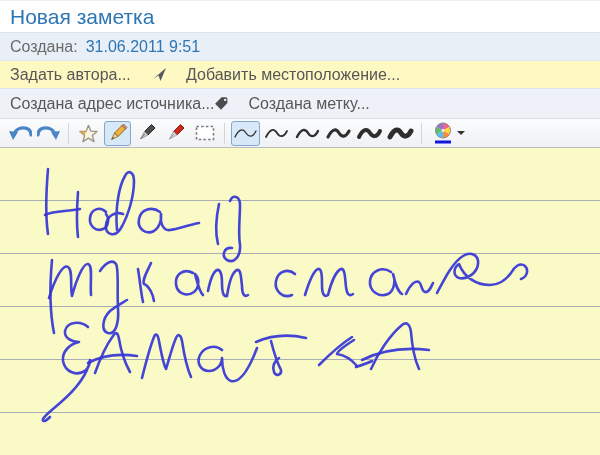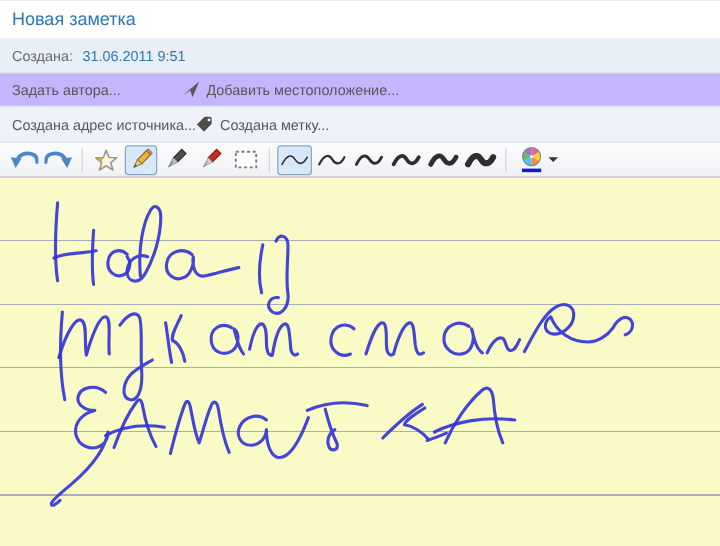--- a/index.html
+++ b/index.html
@@ -3,30 +3,30 @@
 <meta charset="utf-8">
 <style>
   html,body{margin:0;padding:0;}
   body{width:600px;height:455px;overflow:hidden;font-family:"Liberation Sans",sans-serif;
        -webkit-font-smoothing:antialiased;background:#fff;}
   .app{width:600px;height:455px;display:flex;flex-direction:column;border-top:1px solid #ececec;}
 
   
   .title-row{height:32px;background:#ffffff;display:flex;align-items:center;
              padding:0 10px;border-bottom:1px solid #dfe3e7;box-sizing:border-box;}
-  .note-title{font-size:15px;color:#2d76b4;}
+  .note-title{font-size:21px;color:#2d76b4;}
   .meta-row{height:28px;display:flex;align-items:center;padding:0 10px;
-            box-sizing:border-box;font-size:12px;color:#5d5d5d;}
+            box-sizing:border-box;font-size:16px;color:#5d5d5d;}
   .row-created{background:#e9eff6;border-bottom:1px solid #dee5ec;}
-  .row-author{background:#c4b5fd;border-bottom:1px solid #dee5ec;}
+  .row-author{background:#fef9c3;border-bottom:1px solid #dee5ec;}
   .row-source{height:30px;background:#eef2f8;border-bottom:1px solid #d8dde2;}
   .created-label{color:#6a6a6a;margin-right:8px;}
   .created-value{color:#2d76b4;}
   .meta-left{min-width:142px;color:#575757;cursor:pointer;}
-  .meta-right{display:flex;align-items:center;gap:5px;color:#575757;cursor:pointer;}
+  .meta-right{display:flex;align-items:center;gap:19px;color:#575757;cursor:pointer;}
   .meta-right svg{flex:0 0 auto;}
 
   
   .toolbar{height:29px;background:linear-gradient(#fbfcfd,#eff1f4);
            border-bottom:1px solid #b9bdc2;display:flex;align-items:center;
            padding:0 6px;box-sizing:border-box;gap:2px;}
   .tbtn{height:25px;min-width:27px;display:flex;align-items:center;justify-content:center;
         border:1px solid transparent;border-radius:3px;box-sizing:border-box;cursor:pointer;}
   .tbtn.selected{background:#d7e8f8;border-color:#84a7c9;}
   .tsep{width:1px;height:21px;background:#d2d5d9;margin:0 4px;flex:0 0 auto;}

